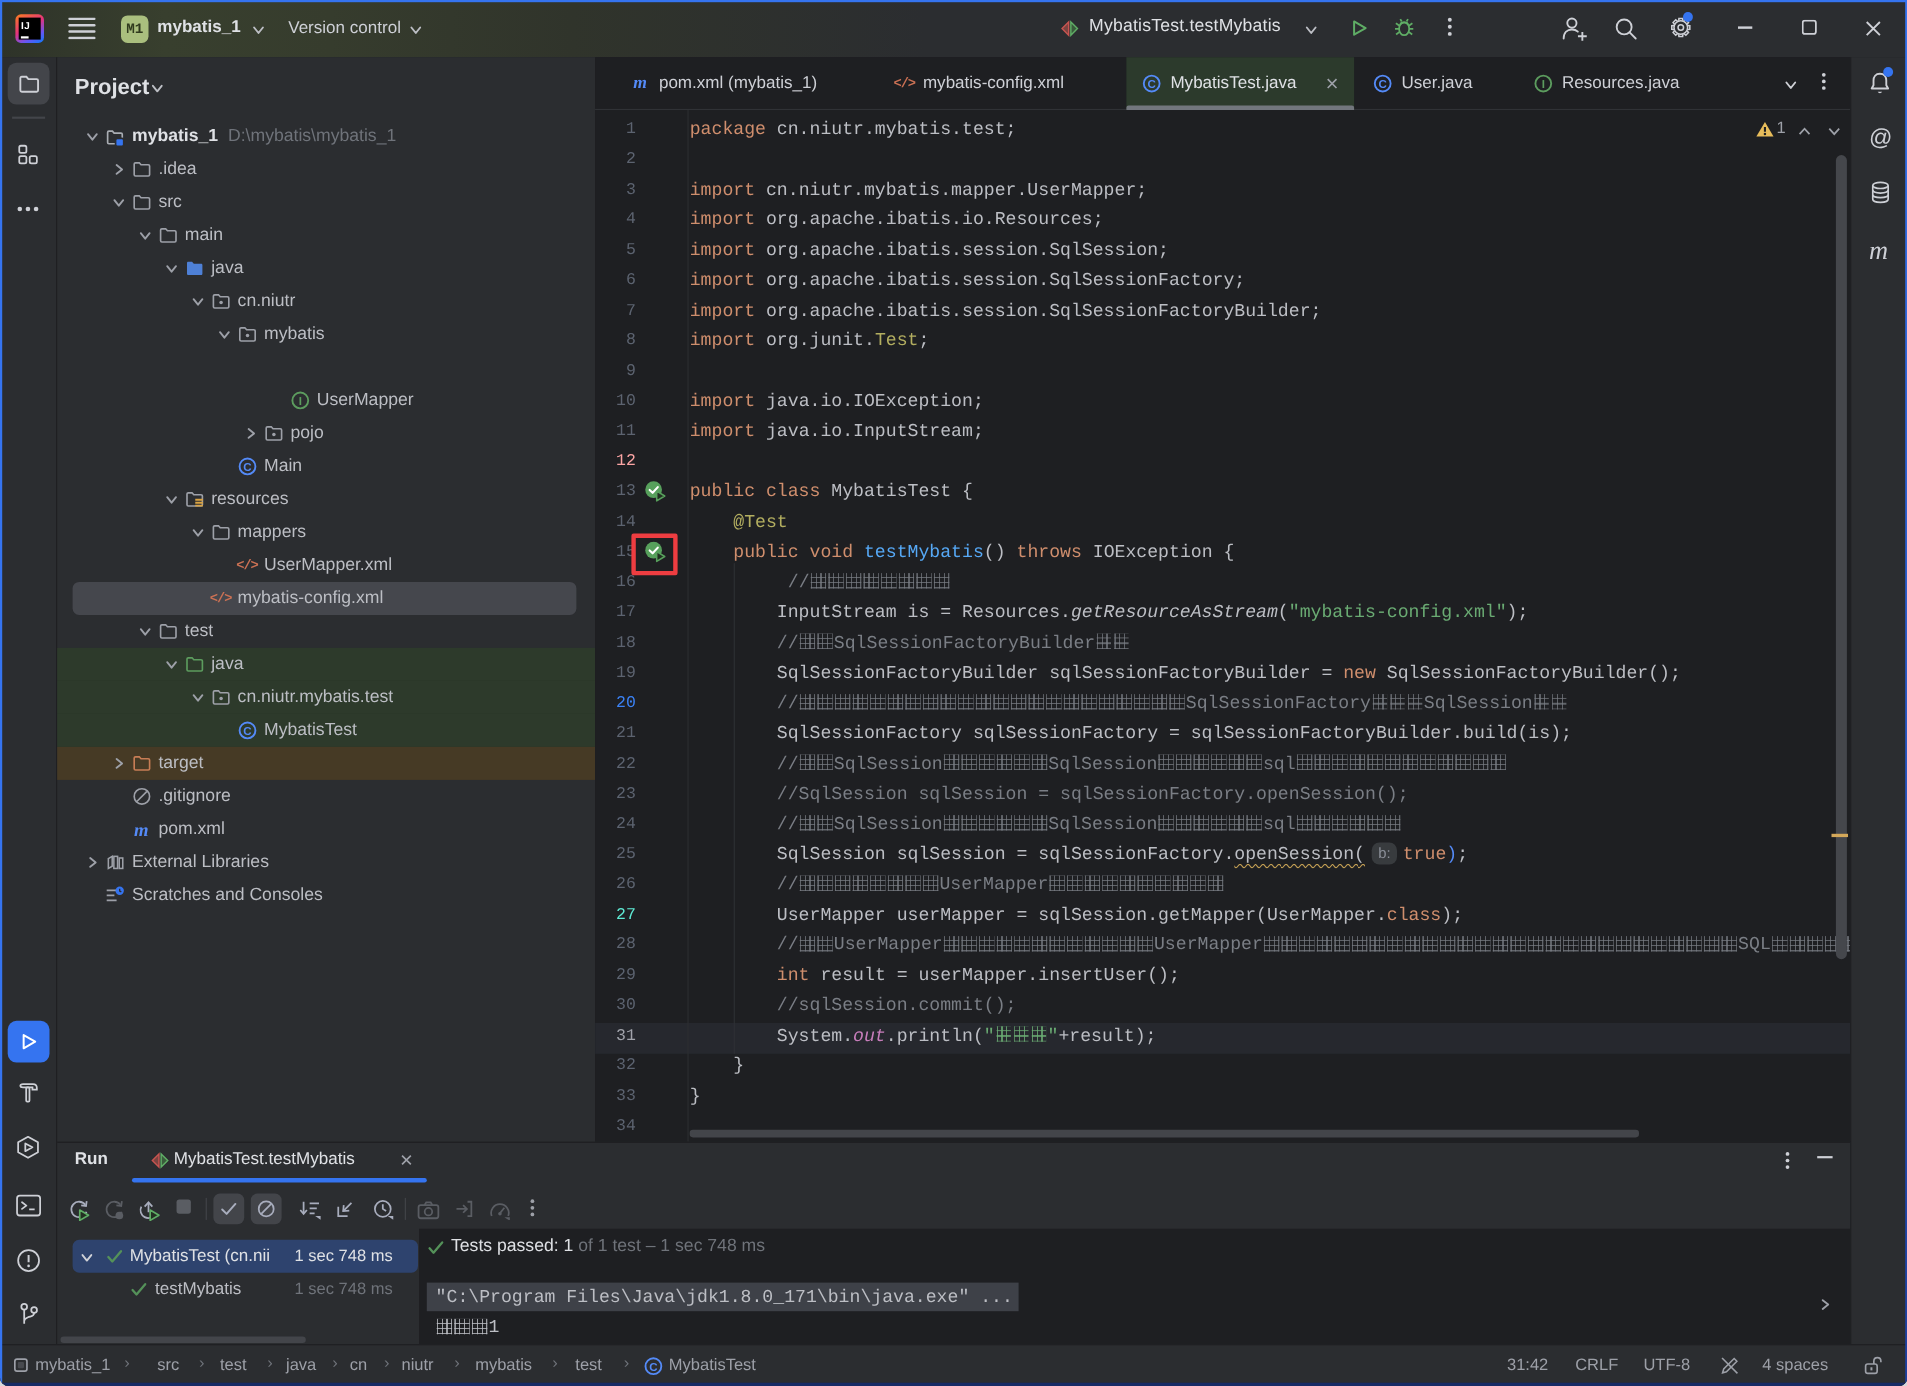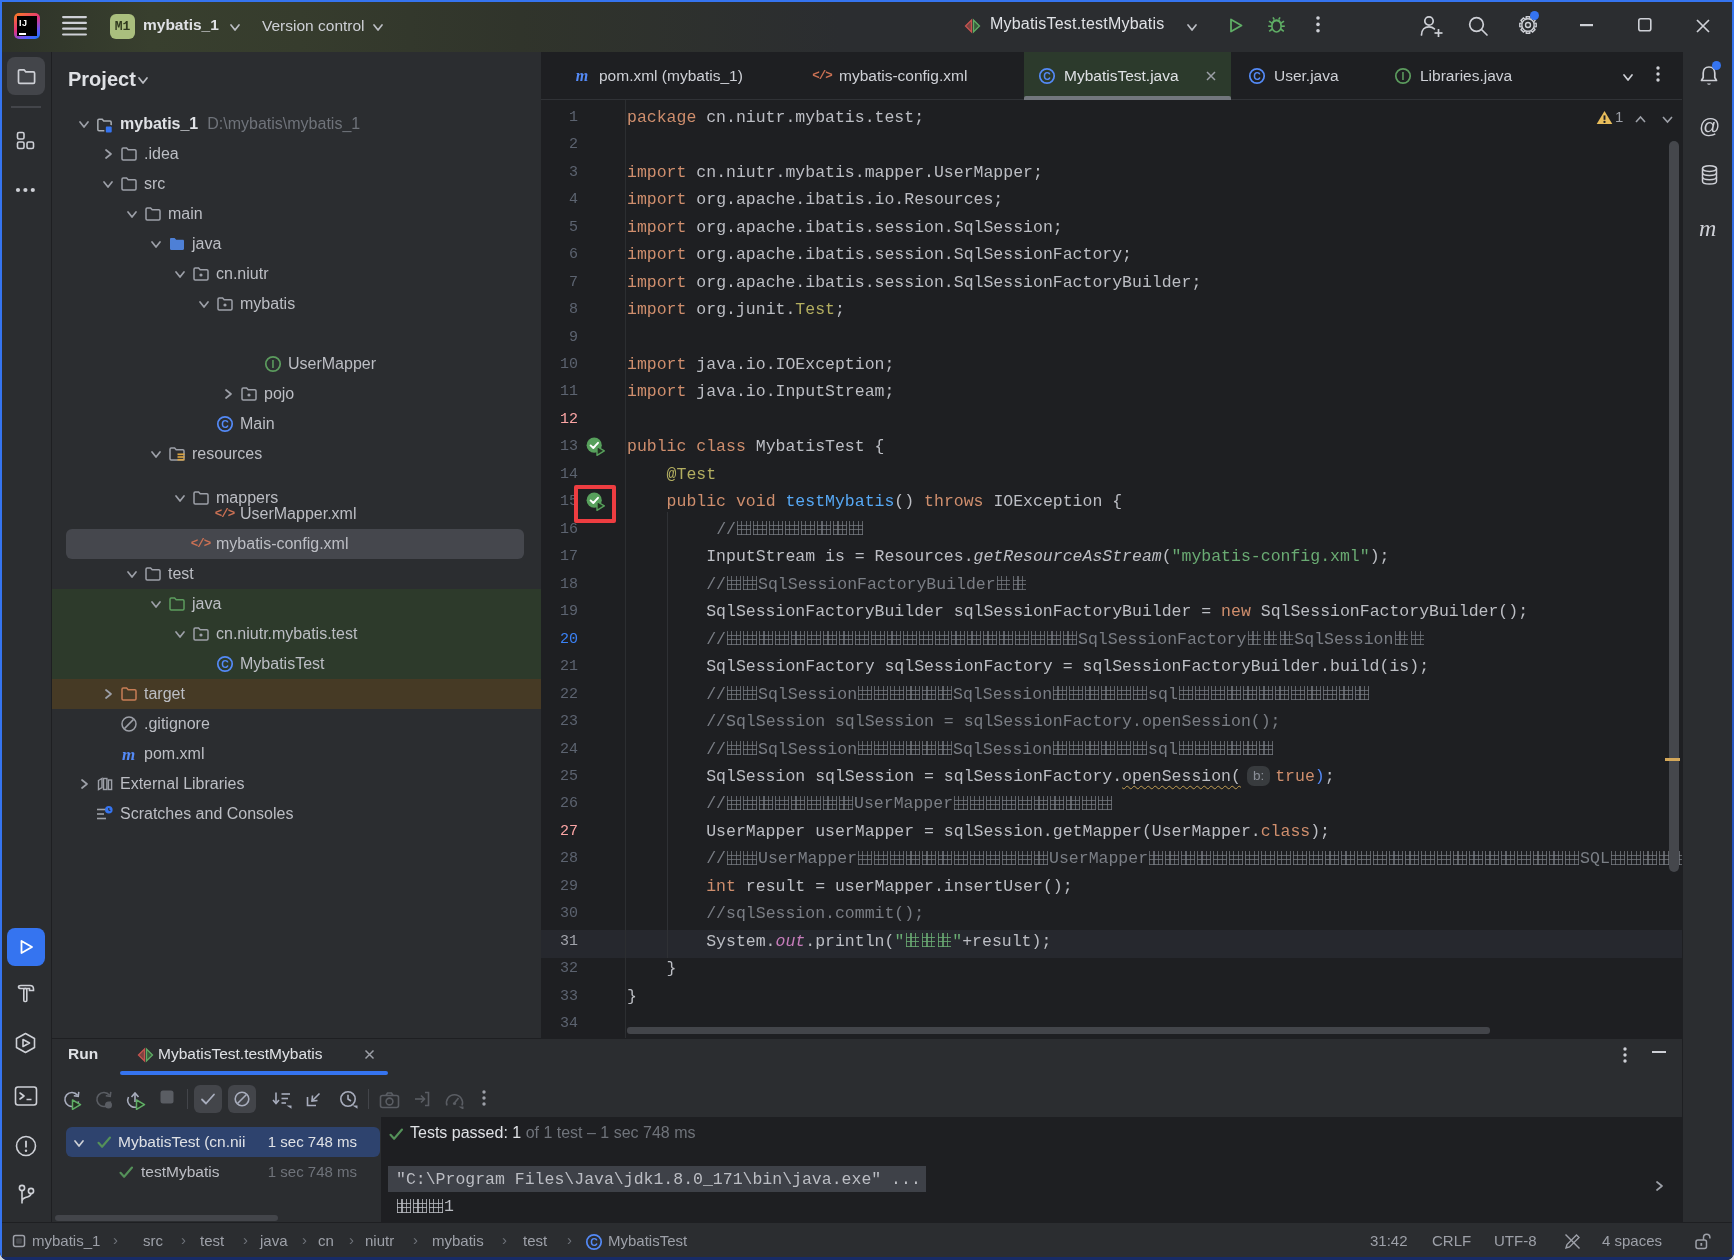--- a/index.html
+++ b/index.html
@@ -363,21 +363,21 @@
             <path d="M2 4.2 C2 3.5 2.5 3 3.2 3 L6.6 3 L8.2 4.8 L14.8 4.8 C15.5 4.8 16 5.3 16 6 L16 13.8 C16 14.5 15.5 15 14.8 15 L3.2 15 C2.5 15 2 14.5 2 13.8 Z" stroke="#9da0a8" stroke-width="1.5"></path>
             <g stroke="#d9a343" stroke-width="1.7">
               <line x1="9.5" y1="9.3" x2="16.5" y2="9.3"></line>
               <line x1="9.5" y1="12" x2="16.5" y2="12"></line>
               <line x1="9.5" y1="14.7" x2="16.5" y2="14.7"></line>
             </g>
           </svg>
         </span>
         <span class="tlab">resources</span>
       </div>
-      <div class="trow" style="top:431px;padding-left:117px">
+      <div class="trow" style="top:417px;padding-left:117px">
         <span class="chv">
           <svg width="14" height="14" viewBox="0 0 14 14" fill="none">
             <path d="M3 5 L7 10 L11 5" stroke="#9da0a8" stroke-width="1.7" stroke-linecap="round" stroke-linejoin="round"></path>
           </svg>
         </span>
         <span class="tico">
           <svg width="18" height="18" viewBox="0 0 18 18" fill="none">
             <path d="M2 4.2 C2 3.5 2.5 3 3.2 3 L6.6 3 L8.2 4.8 L14.8 4.8 C15.5 4.8 16 5.3 16 6 L16 13.8 C16 14.5 15.5 15 14.8 15 L3.2 15 C2.5 15 2 14.5 2 13.8 Z" stroke="#9da0a8" stroke-width="1.5" fill="none"></path>
           </svg>
         </span>
@@ -551,21 +551,21 @@
         </span>
         <span style="">User.java</span>
       </div>
       <div class="tab" style="left:853px">
         <span style="display:inline-flex;width:18px;justify-content:center;margin-right:8px">
           <svg width="18" height="18" viewBox="0 0 18 18" fill="none">
             <circle cx="9" cy="9" r="7.2" stroke="#5c9c5e" stroke-width="1.7"></circle>
             <text x="9" y="13.1" text-anchor="middle" font-family="Liberation Sans" font-size="10.5" font-weight="bold" fill="#5c9c5e">I</text>
           </svg>
         </span>
-        <span style="">Libraries.java</span>
+        <span style="">Resources.java</span>
       </div>
       <div class="a" style="left:1080px;top:18px">
         <svg width="14" height="14" viewBox="0 0 14 14" fill="none">
           <path d="M3 5 L7 10 L11 5" stroke="#ced0d6" stroke-width="1.7" stroke-linecap="round" stroke-linejoin="round"></path>
         </svg>
       </div>
       <div class="a" style="left:1114px;top:13px">
         <svg width="6" height="20" viewBox="0 0 6 20" fill="none">
           <circle cx="3" cy="3" r="1.7" fill="#ced0d6"></circle>
           <circle cx="3" cy="9" r="1.7" fill="#ced0d6"></circle>
@@ -597,21 +597,21 @@
         <div style="height:27.47px;color:#5c6370">17</div>
         <div style="height:27.47px;color:#5c6370">18</div>
         <div style="height:27.47px;color:#5c6370">19</div>
         <div style="height:27.47px;color:#3b82f6">20</div>
         <div style="height:27.47px;color:#5c6370">21</div>
         <div style="height:27.47px;color:#5c6370">22</div>
         <div style="height:27.47px;color:#5c6370">23</div>
         <div style="height:27.47px;color:#5c6370">24</div>
         <div style="height:27.47px;color:#5c6370">25</div>
         <div style="height:27.47px;color:#5c6370">26</div>
-        <div style="height:27.47px;color:#fca5a5">27</div>
+        <div style="height:27.47px;color:#5eead4">27</div>
         <div style="height:27.47px;color:#5c6370">28</div>
         <div style="height:27.47px;color:#5c6370">29</div>
         <div style="height:27.47px;color:#5c6370">30</div>
         <div style="height:27.47px;color:#a1a3ab">31</div>
         <div style="height:27.47px;color:#5c6370">32</div>
         <div style="height:27.47px;color:#5c6370">33</div>
         <div style="height:27.47px;color:#5c6370">34</div>
       </div>
       <div class="a" style="left:45px;top:337px">
         <svg width="20" height="20" viewBox="0 0 20 20" fill="none">

